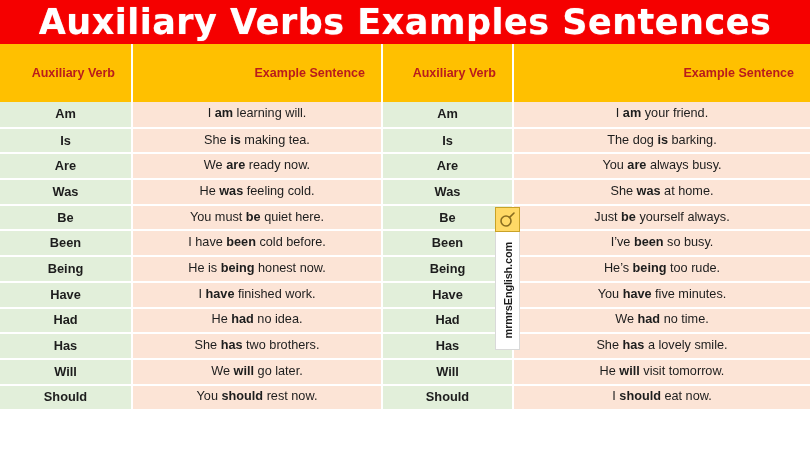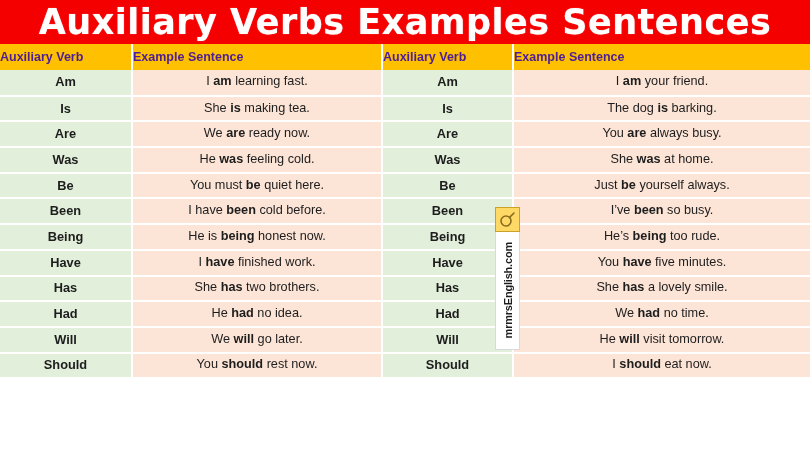--- a/index.html
+++ b/index.html
@@ -48,27 +48,27 @@
     table-layout: fixed;
   }
   .vtable col.c-verb  { width: 132px; }
   .vtable col.c-sent  { width: 250px; }
   .vtable col.c-verb2 { width: 131px; }
   .vtable col.c-sent2 { width: 297px; }
 
   .vtable th {
     height: 26px;
     background: #FFC000;
-    color: #4c1d95;
+    color: #b91c1c;
     font-size: 12.5px;
     font-weight: bold;
     font-family: "Liberation Sans", sans-serif;
-    text-align: left;
+    text-align: right;
     border-right: 2px solid #ffffff;
-    padding: 0;
+    padding: 16px;
     line-height: 26px;
   }
   .vtable th:last-child { border-right: none; }
 
   .vtable td {
     height: 25.7px;
     padding: 0 12px;
     font-size: 12.7px;
     color: #1d1d1d;
     text-align: center;
@@ -153,21 +153,21 @@
       <tr>
         <th>Auxiliary Verb</th>
         <th>Example Sentence</th>
         <th>Auxiliary Verb</th>
         <th>Example Sentence</th>
       </tr>
     </thead>
     <tbody id="table-body">
         <tr>
           <td class="verb-cell">Am</td>
-          <td class="sent-cell"><span>I </span><b>am</b><span> learning fast.</span></td>
+          <td class="sent-cell"><span>I </span><b>am</b><span> learning will.</span></td>
           <td class="verb-cell">Am</td>
           <td class="sent-cell"><span>I </span><b>am</b><span> your friend.</span></td>
         </tr>
         <tr>
           <td class="verb-cell">Is</td>
           <td class="sent-cell"><span>She </span><b>is</b><span> making tea.</span></td>
           <td class="verb-cell">Is</td>
           <td class="sent-cell"><span>The dog </span><b>is</b><span> barking.</span></td>
         </tr>
         <tr>
@@ -200,30 +200,30 @@
           <td class="verb-cell">Being</td>
           <td class="sent-cell"><span>He’s </span><b>being</b><span> too rude.</span></td>
         </tr>
         <tr>
           <td class="verb-cell">Have</td>
           <td class="sent-cell"><span>I </span><b>have</b><span> finished work.</span></td>
           <td class="verb-cell">Have</td>
           <td class="sent-cell"><span>You </span><b>have</b><span> five minutes.</span></td>
         </tr>
         <tr>
+          <td class="verb-cell">Had</td>
+          <td class="sent-cell"><span>He </span><b>had</b><span> no idea.</span></td>
+          <td class="verb-cell">Had</td>
+          <td class="sent-cell"><span>We </span><b>had</b><span> no time.</span></td>
+        </tr>
+        <tr>
           <td class="verb-cell">Has</td>
           <td class="sent-cell"><span>She </span><b>has</b><span> two brothers.</span></td>
           <td class="verb-cell">Has</td>
           <td class="sent-cell"><span>She </span><b>has</b><span> a lovely smile.</span></td>
-        </tr>
-        <tr>
-          <td class="verb-cell">Had</td>
-          <td class="sent-cell"><span>He </span><b>had</b><span> no idea.</span></td>
-          <td class="verb-cell">Had</td>
-          <td class="sent-cell"><span>We </span><b>had</b><span> no time.</span></td>
         </tr>
         <tr>
           <td class="verb-cell">Will</td>
           <td class="sent-cell"><span>We </span><b>will</b><span> go later.</span></td>
           <td class="verb-cell">Will</td>
           <td class="sent-cell"><span>He </span><b>will</b><span> visit tomorrow.</span></td>
         </tr>
         <tr>
           <td class="verb-cell">Should</td>
           <td class="sent-cell"><span>You </span><b>should</b><span> rest now.</span></td>

